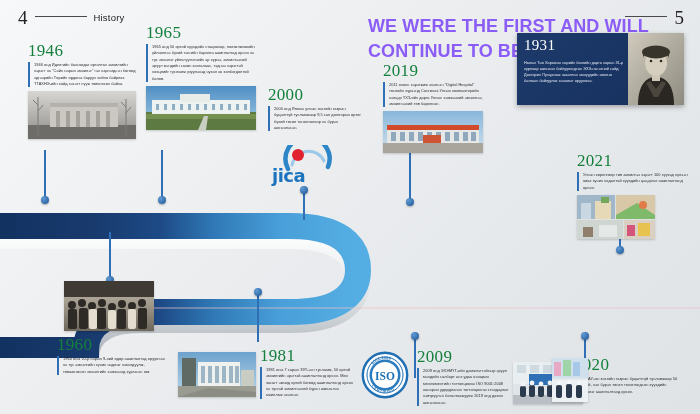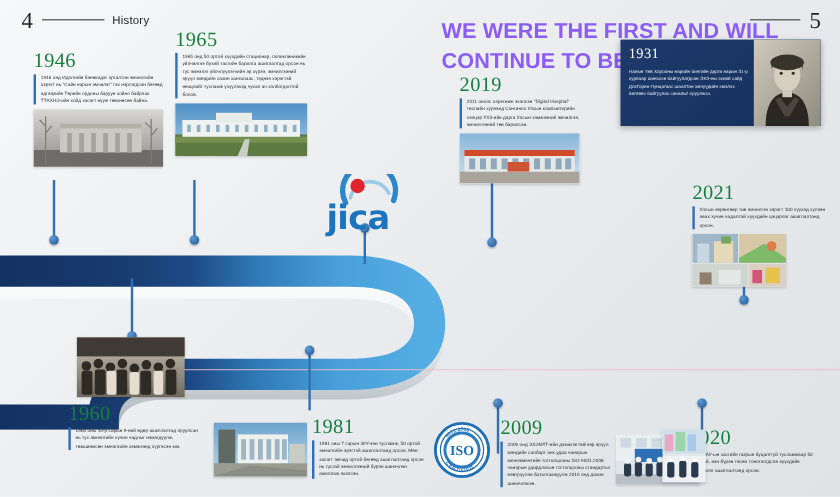--- a/index.html
+++ b/index.html
@@ -49,29 +49,29 @@
        box-shadow:0 1px 2px rgba(0,0,0,.3);}
 
   
   .navybox{
     position:absolute;left:517px;top:33px;width:167px;height:72px;
     background:linear-gradient(135deg,#1d3a6b 0%,#16305c 100%);
     box-shadow:0 2px 5px rgba(0,0,0,.3);
     display:flex;
   }
   .navybox .txt{padding:5px 4px 4px 7px;flex:1;}
-  .navybox .yr{color:#fff;font-size:12px;margin-bottom:7px;}
+  .navybox .yr{color:#fff;font-size:15px;margin-bottom:7px;}
   .navybox .body{color:#e9eef6;font-size:3.8px;line-height:1.62;}
   .portrait{width:56px;height:100%;flex:0 0 56px;position:relative;overflow:hidden;
             background:linear-gradient(160deg,#cfcabf,#8d8madd);}
 
   
   .jica{position:absolute;left:268px;top:145px;width:72px;height:48px;}
   .jica .word{
-    position:absolute;left:4px;top:20px;font-size:28px;font-weight:bold;
+    position:absolute;left:4px;top:20px;font-size:18px;font-weight:bold;
     color:#1b74bd;letter-spacing:-.5px;font-family:"DejaVu Sans",sans-serif;
   }
 
   
   .iso{position:absolute;left:361px;top:351px;width:48px;height:48px;}
 </style>
 </head>
 <body>
 
 <div class="root">
@@ -245,20 +245,27 @@
           <rect x="66" y="18" width="3" height="6"></rect>
         <rect x="74" y="18" width="3" height="6"></rect>
           <rect x="82" y="18" width="3" height="6"></rect>
         <rect x="90" y="18" width="3" height="6"></rect>
           <rect x="98" y="18" width="3" height="6"></rect>
       </g>
       <path d="M52,44 L58,30 L62,30 L60,44 Z" fill="#c9cfc2"></path>
     </svg>
   </div>
 
+  <div class="card" style="left:268px;top:86px;width:94px;">
+    <div class="yr">2000</div>
+    <div class="bodywrap">
+      <div class="bar"></div>
+      <div class="body">2000 онд Японы улсын засгийн газрын буцалтгүй тусламжаар 9,5 сая доллорын өртөг бүхий төсөл тоноглолоор нь бүрэн шинэчлэсэн.</div>
+    </div>
+  </div>
 
   <div class="jica">
     <svg width="72" height="48" viewBox="0 0 72 48">
       <path d="M20,24 A22,22 0 1 1 60,22" fill="none" stroke="#2d86c8" stroke-width="4.5" stroke-linecap="round"></path>
       <path d="M24,20 A17,17 0 0 1 56,16" fill="none" stroke="#9cc9e8" stroke-width="3" stroke-linecap="round"></path>
       <circle cx="30" cy="10" r="6" fill="#e0232e"></circle>
     </svg>
     <div class="word">jica</div>
   </div>
 

